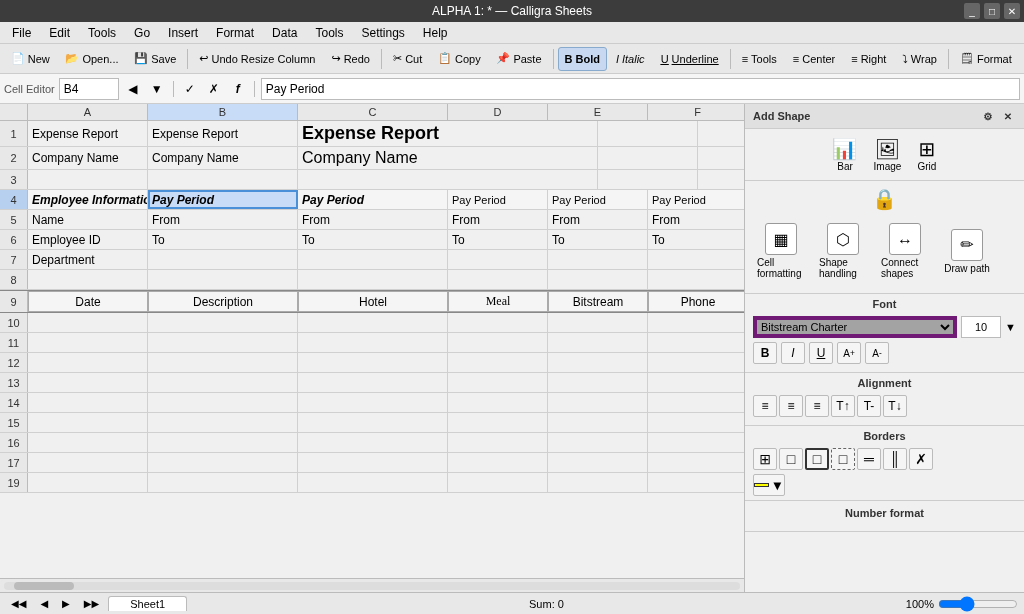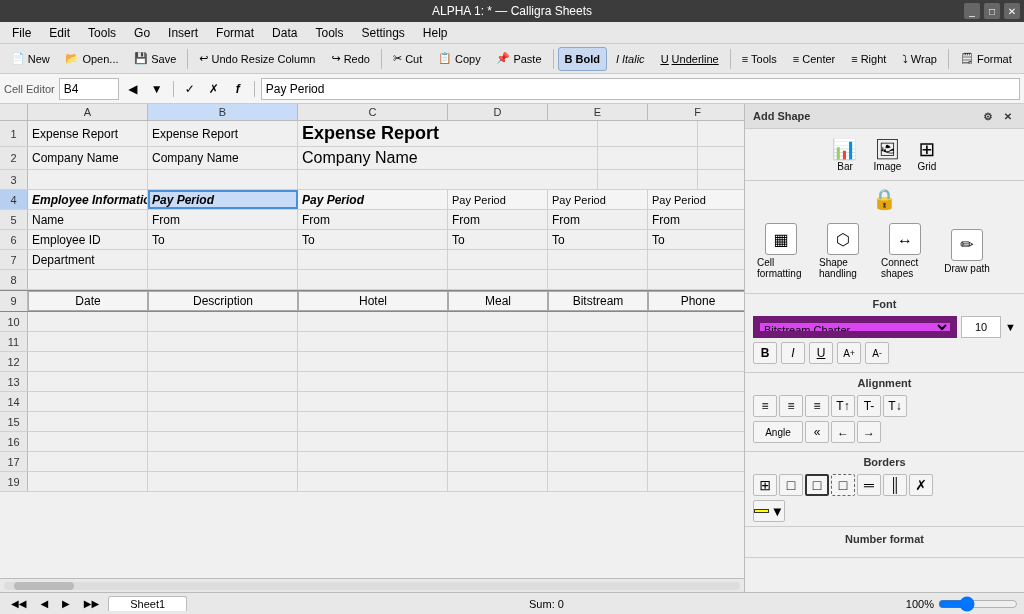--- a/index.html
+++ b/index.html
@@ -236,23 +236,23 @@
     }
     .font-row {
       display: flex;
       align-items: center;
       gap: 4px;
       margin-bottom: 4px;
     }
     .font-select {
       flex: 1;
       height: 22px;
-      border: 7px solid #701a75;
+      border: 4px solid #701a75;
       font-size: 11px;
-      background: #d946ef;
+      background: #a3a3a3;
     }
     .font-size-input {
       width: 40px; height: 22px;
       border: 1px solid #bbb;
       font-size: 11px;
       text-align: center;
       background: #fff;
     }
     .format-btn {
       width: 24px; height: 22px;
@@ -600,21 +600,21 @@
         <div class="cell col-e"></div>
         <div class="cell col-f"></div>
 
       </div>
 
       <div class="grid-row" style="background:#f5f5f5; border-top: 1px solid #888; border-bottom: 1px solid #888;">
         <div class="row-num">9</div>
         <div class="cell col-a" style="text-align:center; justify-content:center; border: 1px solid #aaa;">Date</div>
         <div class="cell col-b" style="text-align:right; justify-content:center; border: 1px solid #aaa;">Description</div>
         <div class="cell col-c" style="text-align:left; justify-content:center; border: 1px solid #aaa;">Hotel</div>
-        <div class="cell col-d" style="text-align:center; justify-content:center; border: 1px solid #aaa;">Meal</div>
+        <div class="cell col-d" style="text-align:center; justify-content:center; border: 1px solid #aaa; font-family: Liberation Serif, serif;">Meal</div>
         <div class="cell col-e" style="text-align:center; justify-content:center; border: 1px solid #aaa;">Bitstream</div>
         <div class="cell col-f" style="text-align:center; justify-content:center; border: 1px solid #aaa;">Phone</div>
 
       </div>
 
       <div class="grid-row">
           <div class="row-num">10</div>
           <div class="cell col-a"></div>
           <div class="cell col-b"></div>
           <div class="cell col-c"></div>
@@ -772,26 +772,20 @@
 
     <div class="align-section panel-section">
       <div class="panel-section-title">Alignment</div>
       <div class="align-row">
         <button class="align-btn">≡</button>
         <button class="align-btn">≡</button>
         <button class="align-btn">≡</button>
         <button class="align-btn">T↑</button>
         <button class="align-btn">T-</button>
         <button class="align-btn">T↓</button>
-      </div>
-      <div class="align-row">
-        <button class="align-btn" style="width:50px; font-size:10px;">Angle</button>
-        <button class="align-btn">«</button>
-        <button class="align-btn">←</button>
-        <button class="align-btn">→</button>
       </div>
     </div>
 
     <div class="borders-section panel-section">
       <div class="panel-section-title">Borders</div>
       <div class="border-btn-row">
         <button class="border-btn" style="font-size:14px;">⊞</button>
         <button class="border-btn" style="font-size:14px;">□</button>
         <button class="border-btn" style="font-size:14px; border:2px solid #333;">□</button>
         <button class="border-btn" style="font-size:14px; border: 1px dashed #666;">□</button>

